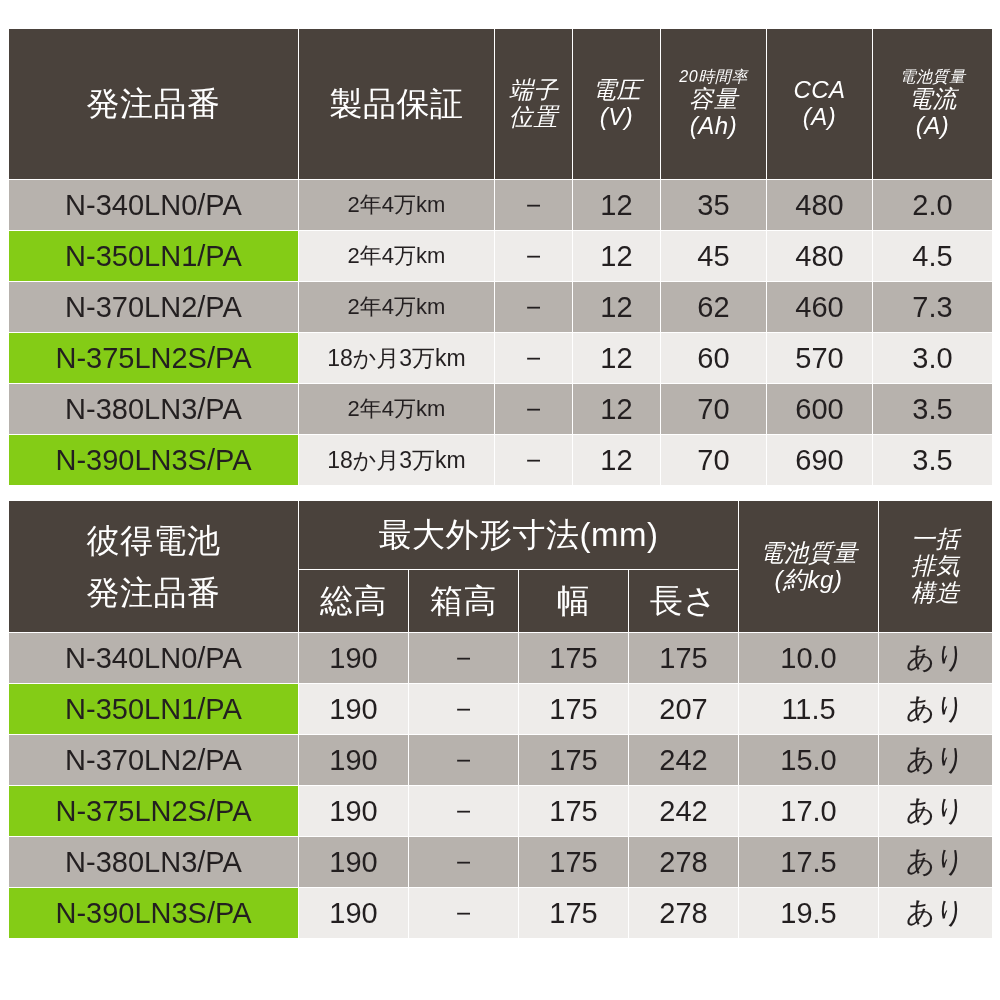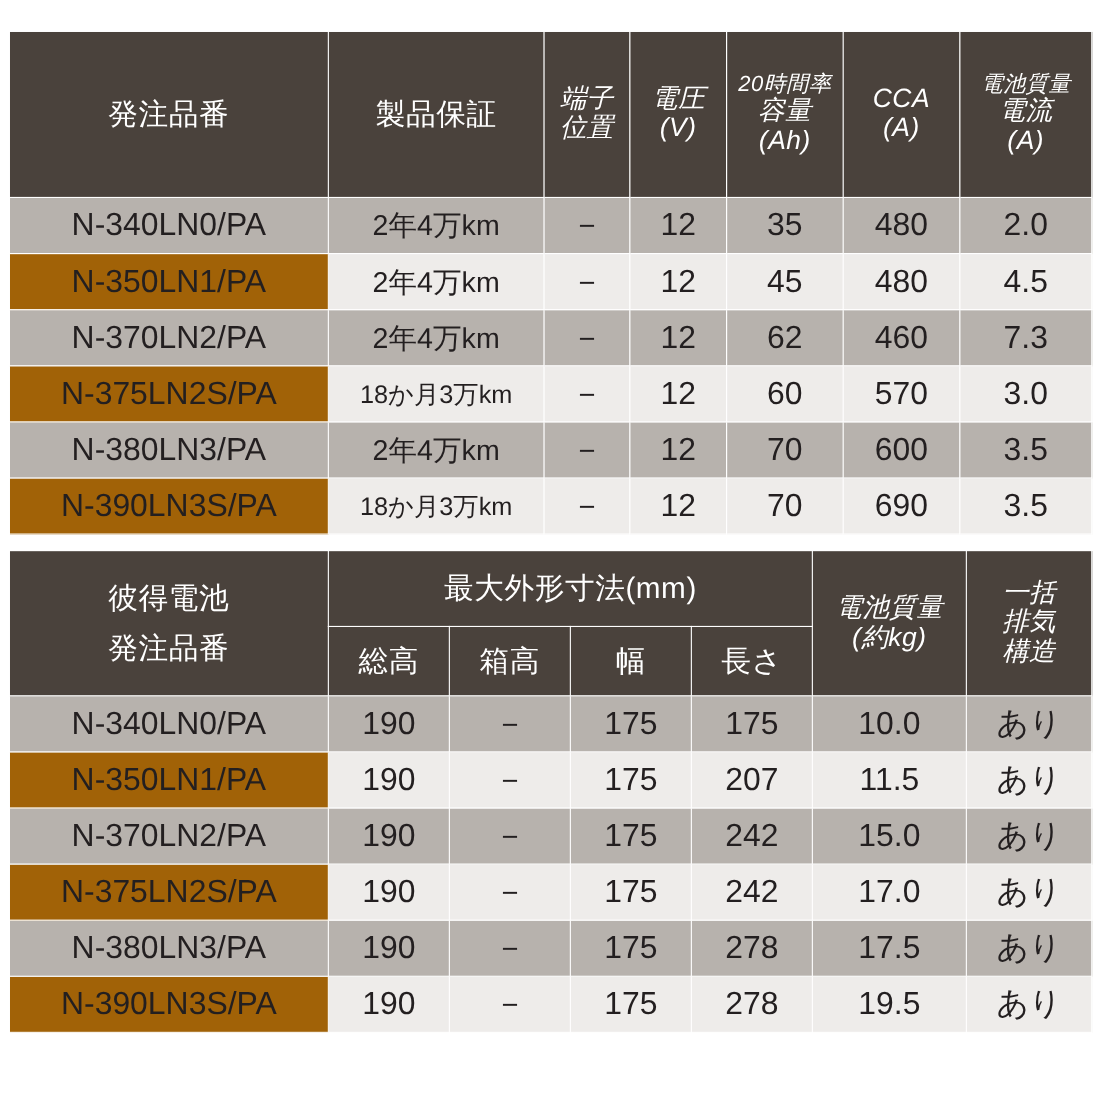--- a/index.html
+++ b/index.html
@@ -32,50 +32,50 @@
     border: 1px solid #ffffff;
     padding: 0;
     text-align: center;
     vertical-align: middle;
     font-weight: normal;
   }
   
   .hdr {
     background: #4a423c;
     color: #ffffff;
-    font-size: 27px;
+    font-size: 33px;
     line-height: 1.14;
     letter-spacing: 0.5px;
   }
   .hdr-sm {
     font-size: 24px;
     line-height: 1.12;
     font-style: italic;
   }
   
   .cell {
     font-size: 29px;
     height: 50px;
     color: #231f20;
   }
   .cell-sm {
-    font-size: 26px;
+    font-size: 22px;
   }
   .cell-xs {
     font-size: 23px;
   }
   .row-dark td { background: #b7b2ad; }
   .row-light td { background: #eeecea; }
   
   .row-dark td.model { background: #b7b2ad; margin-top: 15px; }
-  .row-light td.model { background: #a16207; }
+  .row-light td.model { background: #84cc16; }
 
   .t1 { margin-bottom: 14px; }
 
-  .unit-small { font-size: 20px; }
+  .unit-small { font-size: 16px; }
 
   .two-line { display:block; }
 </style>
 </head>
 <body>
 
 <div class="page">
 
   <table class="t1">
     <colgroup>

